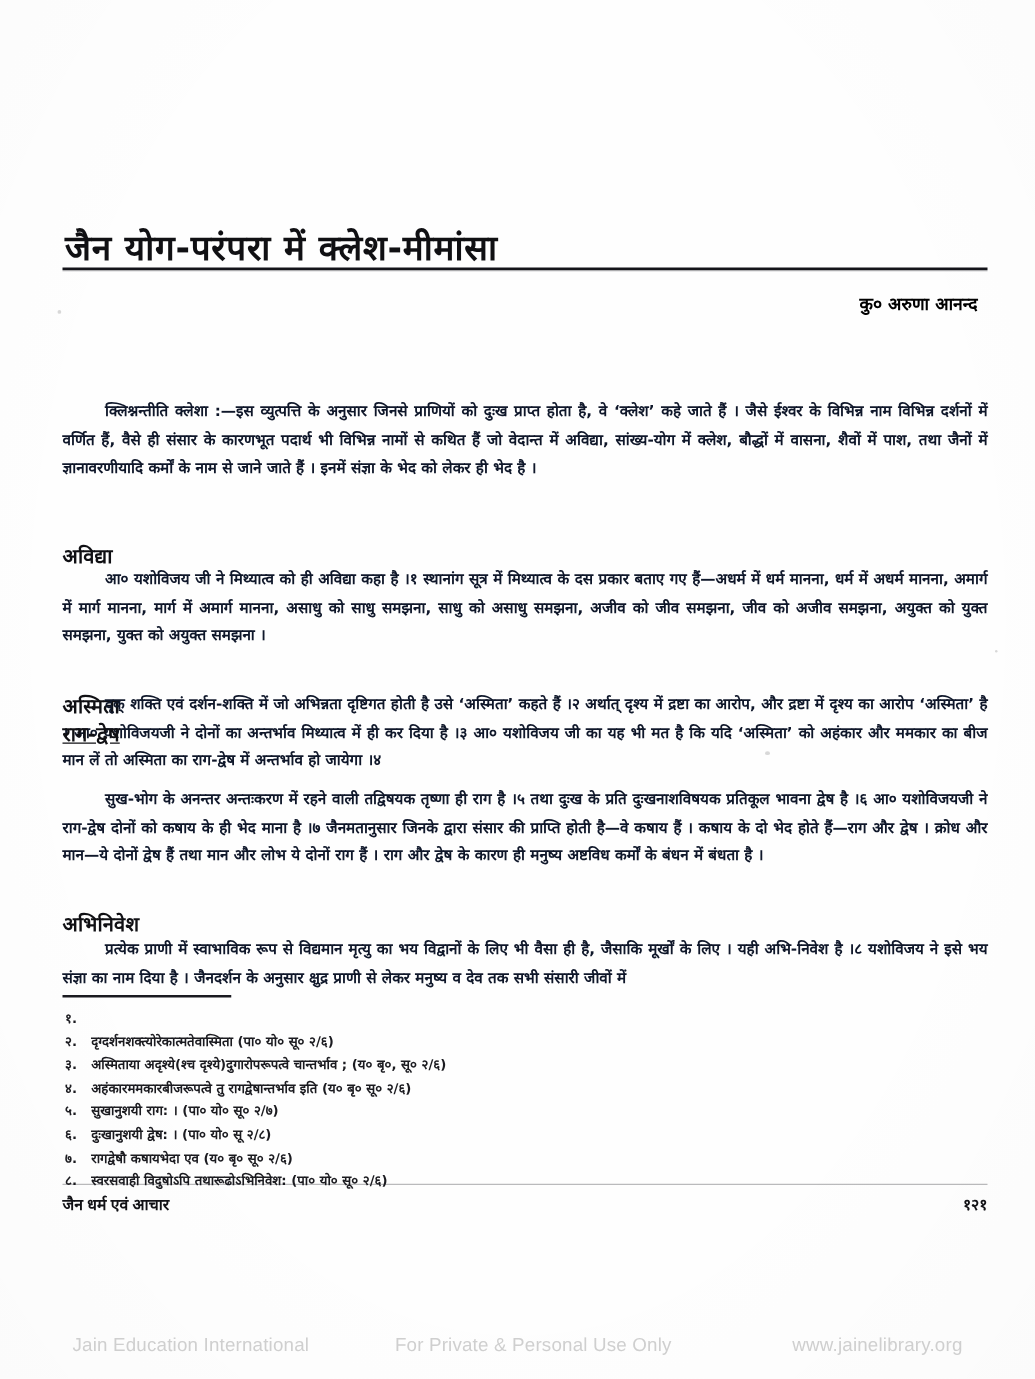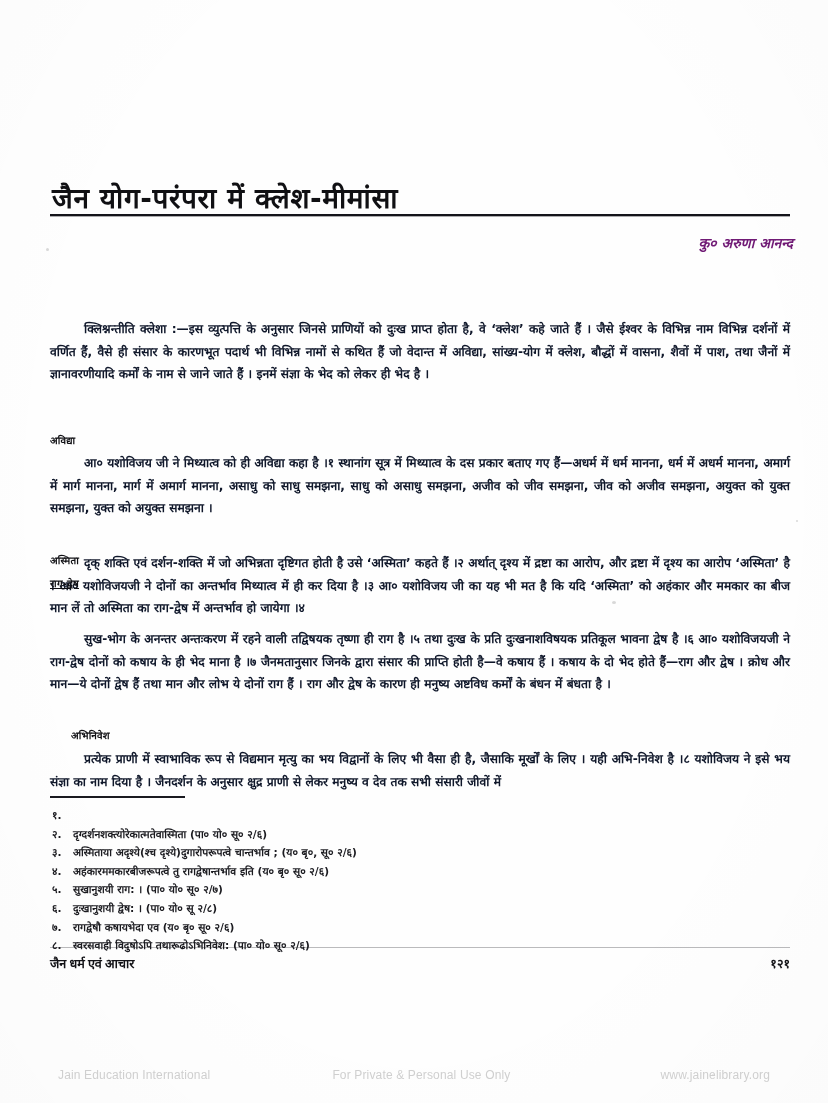--- a/index.html
+++ b/index.html
@@ -56,28 +56,27 @@
     content:"";
     position:absolute;
     left:0; top:2px;
     width:100%;
     height:1px;
     background:rgba(20,20,26,0.35);
   }
 
   .byline {
     position: absolute;
-    right: 35px;
+    right: 46px;
     top: 233px;
     font-family: "DejaVu Sans", "Liberation Sans", sans-serif;
     font-size: 14px;
     font-weight: 700;
-    color: #701a75;
+    color: #000000;
     white-space: nowrap;
-    font-style: italic;
   }
 
   
   .body-block {
     position: absolute;
     left: 50px;
     width: 740px;
     font-family: "DejaVu Sans", "Liberation Sans", sans-serif;
     font-size: 12.2px;
     line-height: 22.5px;
@@ -88,21 +87,21 @@
   }
   .body-block p {
     margin: 0 0 0 0;
     text-indent: 34px;
   }
 
   .section-head {
     position: absolute;
     left: 50px;
     font-family: "DejaVu Sans", "Liberation Sans", sans-serif;
-    font-size: 10px;
+    font-size: 16px;
     font-weight: 700;
     color: #101014;
     letter-spacing: 0.2px;
   }
 
   
   .fn-rule {
     position: absolute;
     left: 50px;
     top: 796px;
@@ -138,39 +137,39 @@
     background: rgba(30,30,36,0.30);
   }
   .running-footer {
     position: absolute;
     left: 50px;
     top: 955px;
     width: 740px;
     display: flex;
     justify-content: space-between;
     align-items: flex-start;
-    font-family: Liberation Serif, serif;
+    font-family: Liberation Sans, sans-serif;
     font-size: 12.6px;
     font-weight: 700;
     color: #121216;
   }
 
   
   .watermark {
     position: absolute;
     left: 0;
     top: 1068px;
     width: 828px;
     display: flex;
     justify-content: space-between;
     align-items: center;
     padding: 0 58px;
     box-sizing: border-box;
     font-family: "Liberation Sans", "DejaVu Sans", sans-serif;
-    font-size: 12px;
+    font-size: 15px;
     color: #cfcfcf;
     letter-spacing: 0.15px;
   }
   .watermark .wm-center { transform: translateX(-14px); }
   .watermark a, .watermark span { color: #cfcfcf; text-decoration: none; }
 
   
   .speck { position: absolute; background: #d8d8d8; border-radius: 50%; }
 </style>
 </head>
@@ -206,21 +205,21 @@
   <div class="body-block" style="top:552px;">
     <p>दृक् शक्ति एवं दर्शन-शक्ति में जो अभिन्नता दृष्टिगत होती है उसे ‘अस्मिता’ कहते हैं ।२ अर्थात्  दृश्य में द्रष्टा का आरोप,  और द्रष्टा में दृश्य का  आरोप  ‘अस्मिता’ है । आ०  यशोविजयजी ने  दोनों  का  अन्तर्भाव  मिथ्यात्व  में  ही  कर  दिया है ।३ आ०  यशोविजय जी का यह भी मत है कि यदि ‘अस्मिता’ को अहंकार और ममकार का बीज मान लें तो अस्मिता का राग-द्वेष में अन्तर्भाव हो जायेगा ।४</p>
   </div>
 
   <div class="section-head" style="top:576px;text-decoration:underline;">राग-द्वेष</div>
 
   <div class="body-block" style="top:628px;">
     <p>सुख-भोग के अनन्तर अन्तःकरण में रहने वाली तद्विषयक तृष्णा ही राग है ।५ तथा  दुःख के  प्रति  दुःखनाशविषयक  प्रतिकूल भावना द्वेष है ।६ आ० यशोविजयजी  ने राग-द्वेष दोनों को कषाय के ही भेद माना है ।७ जैनमतानुसार  जिनके द्वारा  संसार की प्राप्ति होती है—वे कषाय हैं । कषाय के दो भेद होते हैं—राग और द्वेष ।  क्रोध और मान—ये दोनों द्वेष हैं तथा मान  और लोभ ये दोनों राग हैं ।  राग और द्वेष के कारण ही मनुष्य अष्टविध कर्मों के बंधन में बंधता है ।</p>
   </div>
 
-  <div class="section-head" style="top:728px;margin-left:21px;">अभिनिवेश</div>
+  <div class="section-head" style="top:728px;">अभिनिवेश</div>
 
   <div class="body-block" style="top:748px;">
     <p>प्रत्येक प्राणी में स्वाभाविक रूप से विद्यमान  मृत्यु का भय विद्वानों के लिए भी वैसा ही है,  जैसाकि मूर्खों के लिए ।  यही  अभि-निवेश है ।८ यशोविजय ने इसे भय संज्ञा का नाम दिया है । जैनदर्शन के  अनुसार क्षुद्र प्राणी से लेकर मनुष्य व देव तक सभी संसारी जीवों में</p>
   </div>
 
   <div class="fn-rule"></div>
   <div class="footnotes">
     <div class="fn-row">
       <span class="fn-num">१.</span>
     </div>

